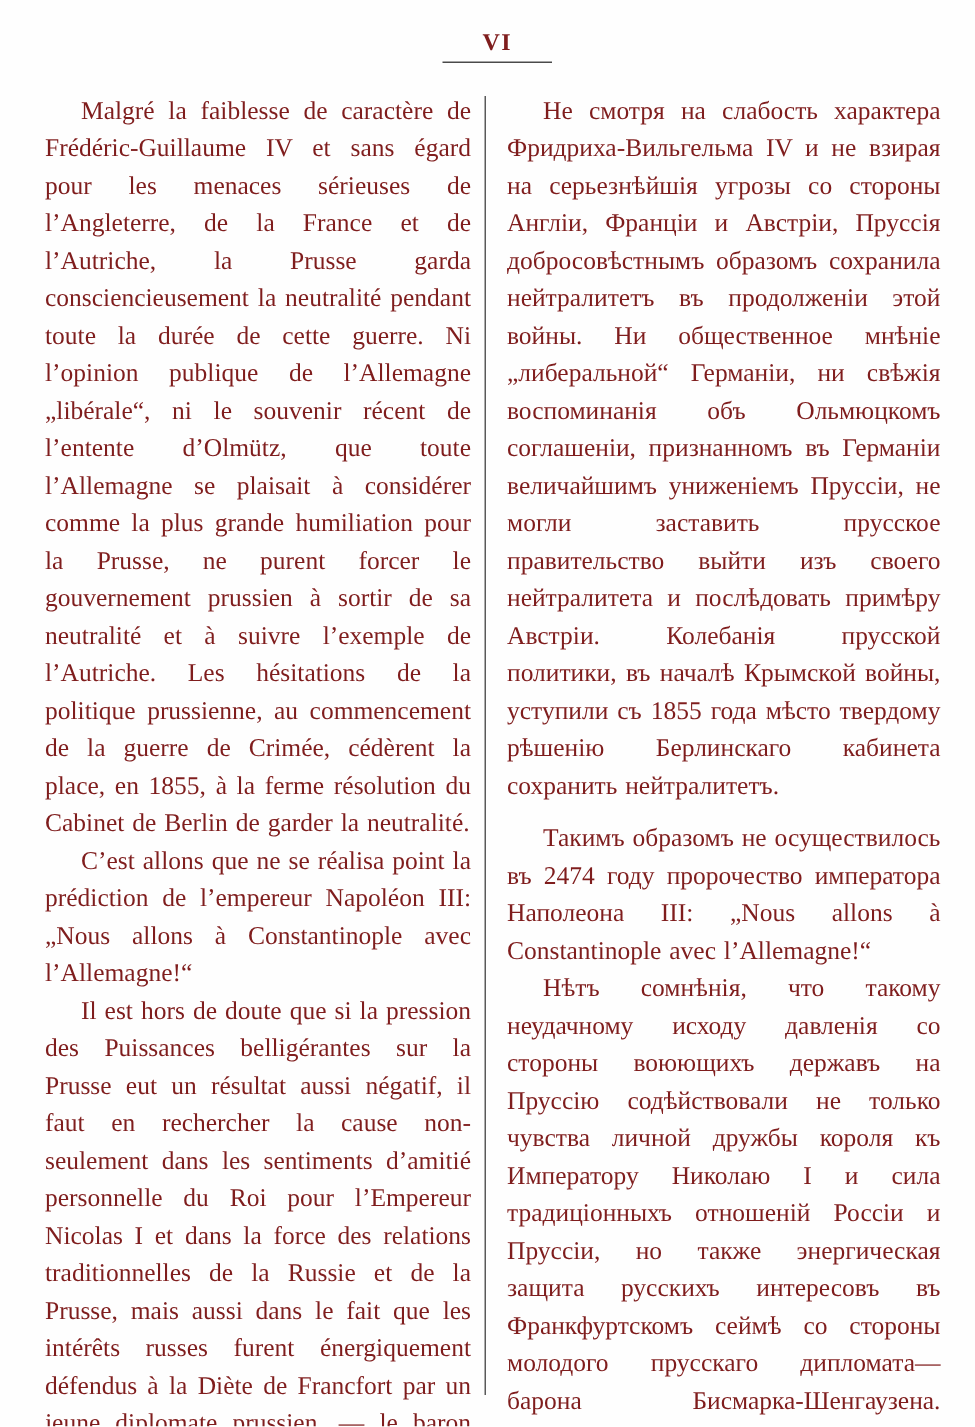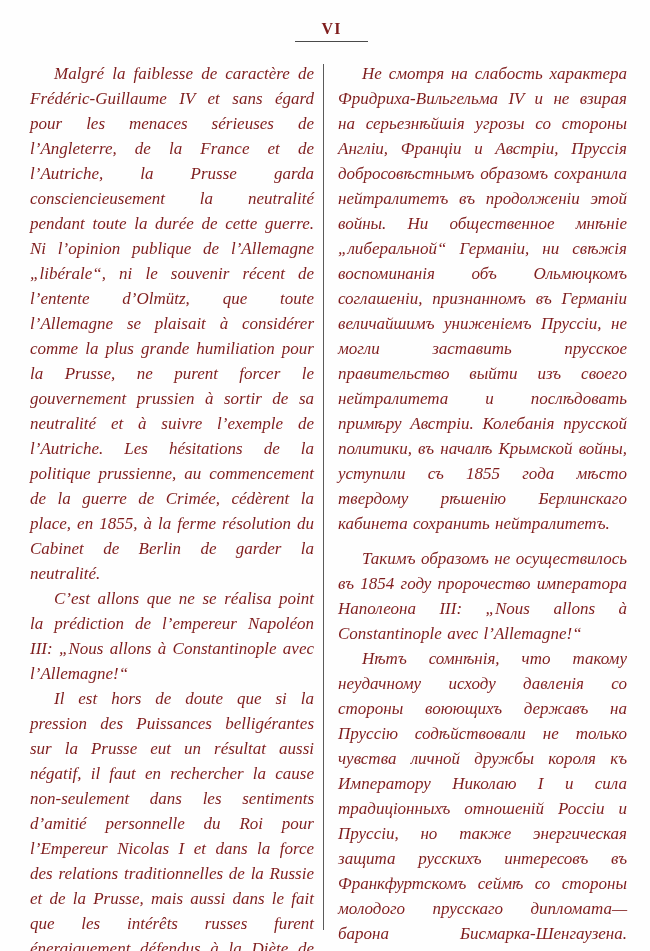--- a/index.html
+++ b/index.html
@@ -52,21 +52,20 @@
     left: 338px;
     width: 289px;
   }
   .col p {
     margin: 0;
     font-size: 17px;
     line-height: 25px;
     text-align: justify;
     text-indent: 24px;
     word-spacing: 1px;
-    font-style: italic;
   }
   .gap-small { margin-top: 10px !important; }
 </style>
 </head>
 <body>
 
 <div class="page">
 
   <div class="page-header">
     <span class="page-number">
@@ -78,18 +77,18 @@
 
   <div class="col col-left" lang="fr">
     <p>Malgré la faiblesse de caractère de Frédéric-Guillaume IV et sans égard pour les menaces sérieuses de l’Angleterre, de la France et de l’Autriche, la Prusse garda consciencieusement la neutralité pendant toute la durée de cette guerre. Ni l’opinion publique de l’Allemagne „libérale“, ni le souvenir récent de l’entente d’Olmütz, que toute l’Allemagne se plaisait à considérer comme la plus grande humiliation pour la Prusse, ne purent forcer le gouvernement prussien à sortir de sa neutralité et à suivre l’exemple de l’Autriche. Les hésitations de la politique prussienne, au commencement de la guerre de Crimée, cédèrent la place, en 1855, à la ferme résolution du Cabinet de Berlin de garder la neutralité.</p>
     <p>C’est allons que ne se réalisa point la prédiction de l’empereur Napoléon III: „Nous allons à Constantinople avec l’Allemagne!“</p>
     <p>Il est hors de doute que si la pression des Puissances belligérantes sur la Prusse eut un résultat aussi négatif, il faut en rechercher la cause non-seulement dans les sentiments d’amitié personnelle du Roi pour l’Empereur Nicolas I et dans la force des relations traditionnelles de la Russie et de la Prusse, mais aussi dans le fait que les intérêts russes furent énergiquement défendus à la Diète de Francfort par un jeune diplomate prussien, — le baron Bismarck-Schönhausen. Grâce à lui, tous les efforts de l’Autriche en vue d’entraîner la Confédération germanique dans une guerre contre la Russie n’aboutirent à aucun résultat.</p>
 
   </div>
 
   <div class="col col-right" lang="ru">
     <p>Не смотря на слабость характера Фридриха-Вильгельма IV и не взирая на серьезнѣйшія угрозы со стороны Англіи, Франціи и Австріи, Пруссія добросовѣстнымъ образомъ сохранила нейтралитетъ въ продолженіи этой войны. Ни общественное мнѣніе „либеральной“ Германіи, ни свѣжія воспоминанія объ Ольмюцкомъ соглашеніи, признанномъ въ Германіи величайшимъ униженіемъ Пруссіи, не могли заставить прусское правительство выйти изъ своего нейтралитета и послѣдовать примѣру Австріи. Колебанія прусской политики, въ началѣ Крымской войны, уступили съ 1855 года мѣсто твердому рѣшенію Берлинскаго кабинета сохранить нейтралитетъ.</p>
-    <p class="gap-small">Такимъ образомъ не осуществилось въ 1854 году пророчество императора Наполеона III: „Nous allons à Constantinople avec l’Allemagne!“</p>
+    <p class="gap-small">Такимъ образомъ не осуществилось въ 2474 году пророчество императора Наполеона III: „Nous allons à Constantinople avec l’Allemagne!“</p>
     <p>Нѣтъ сомнѣнія, что такому неудачному исходу давленія со стороны воюющихъ державъ на Пруссію содѣйствовали не только чувства личной дружбы короля къ Императору Николаю I и сила традиціонныхъ отношеній Россіи и Пруссіи, но также энергическая защита русскихъ интересовъ въ Франкфуртскомъ сеймѣ со стороны молодого прусскаго дипломата—барона Бисмарка-Шенгаузена. Благодаря ему, всѣ старанія Австріи втянуть Германскій Союзъ въ войну противъ Россіи оказались совершенно тщетными.</p>
 
   </div>
 
 </div>
 
 </body></html>

